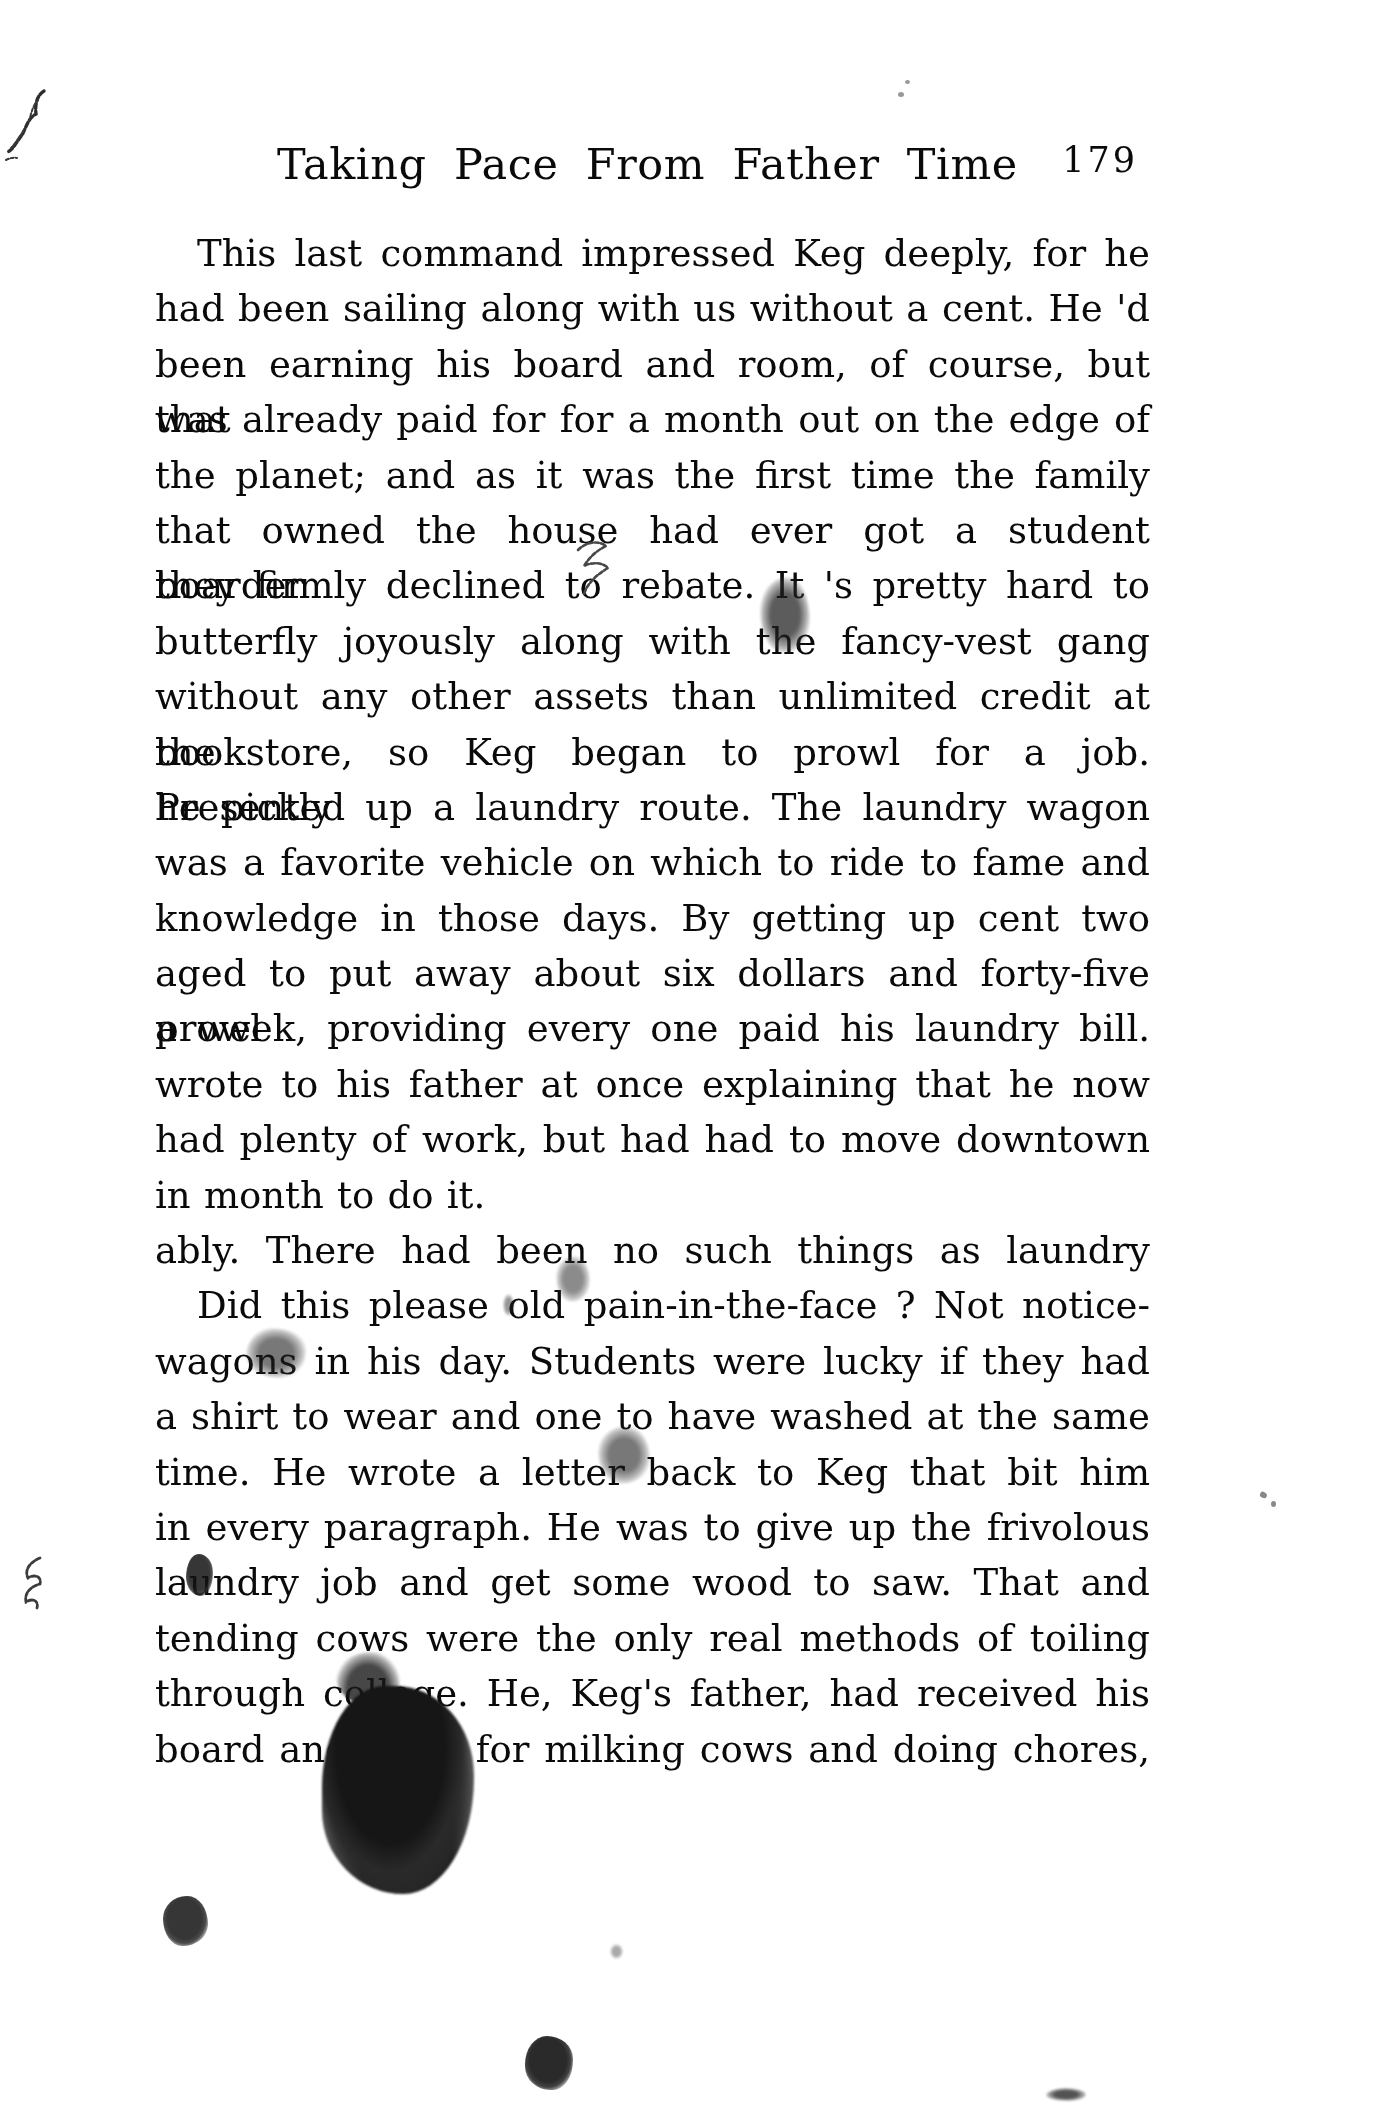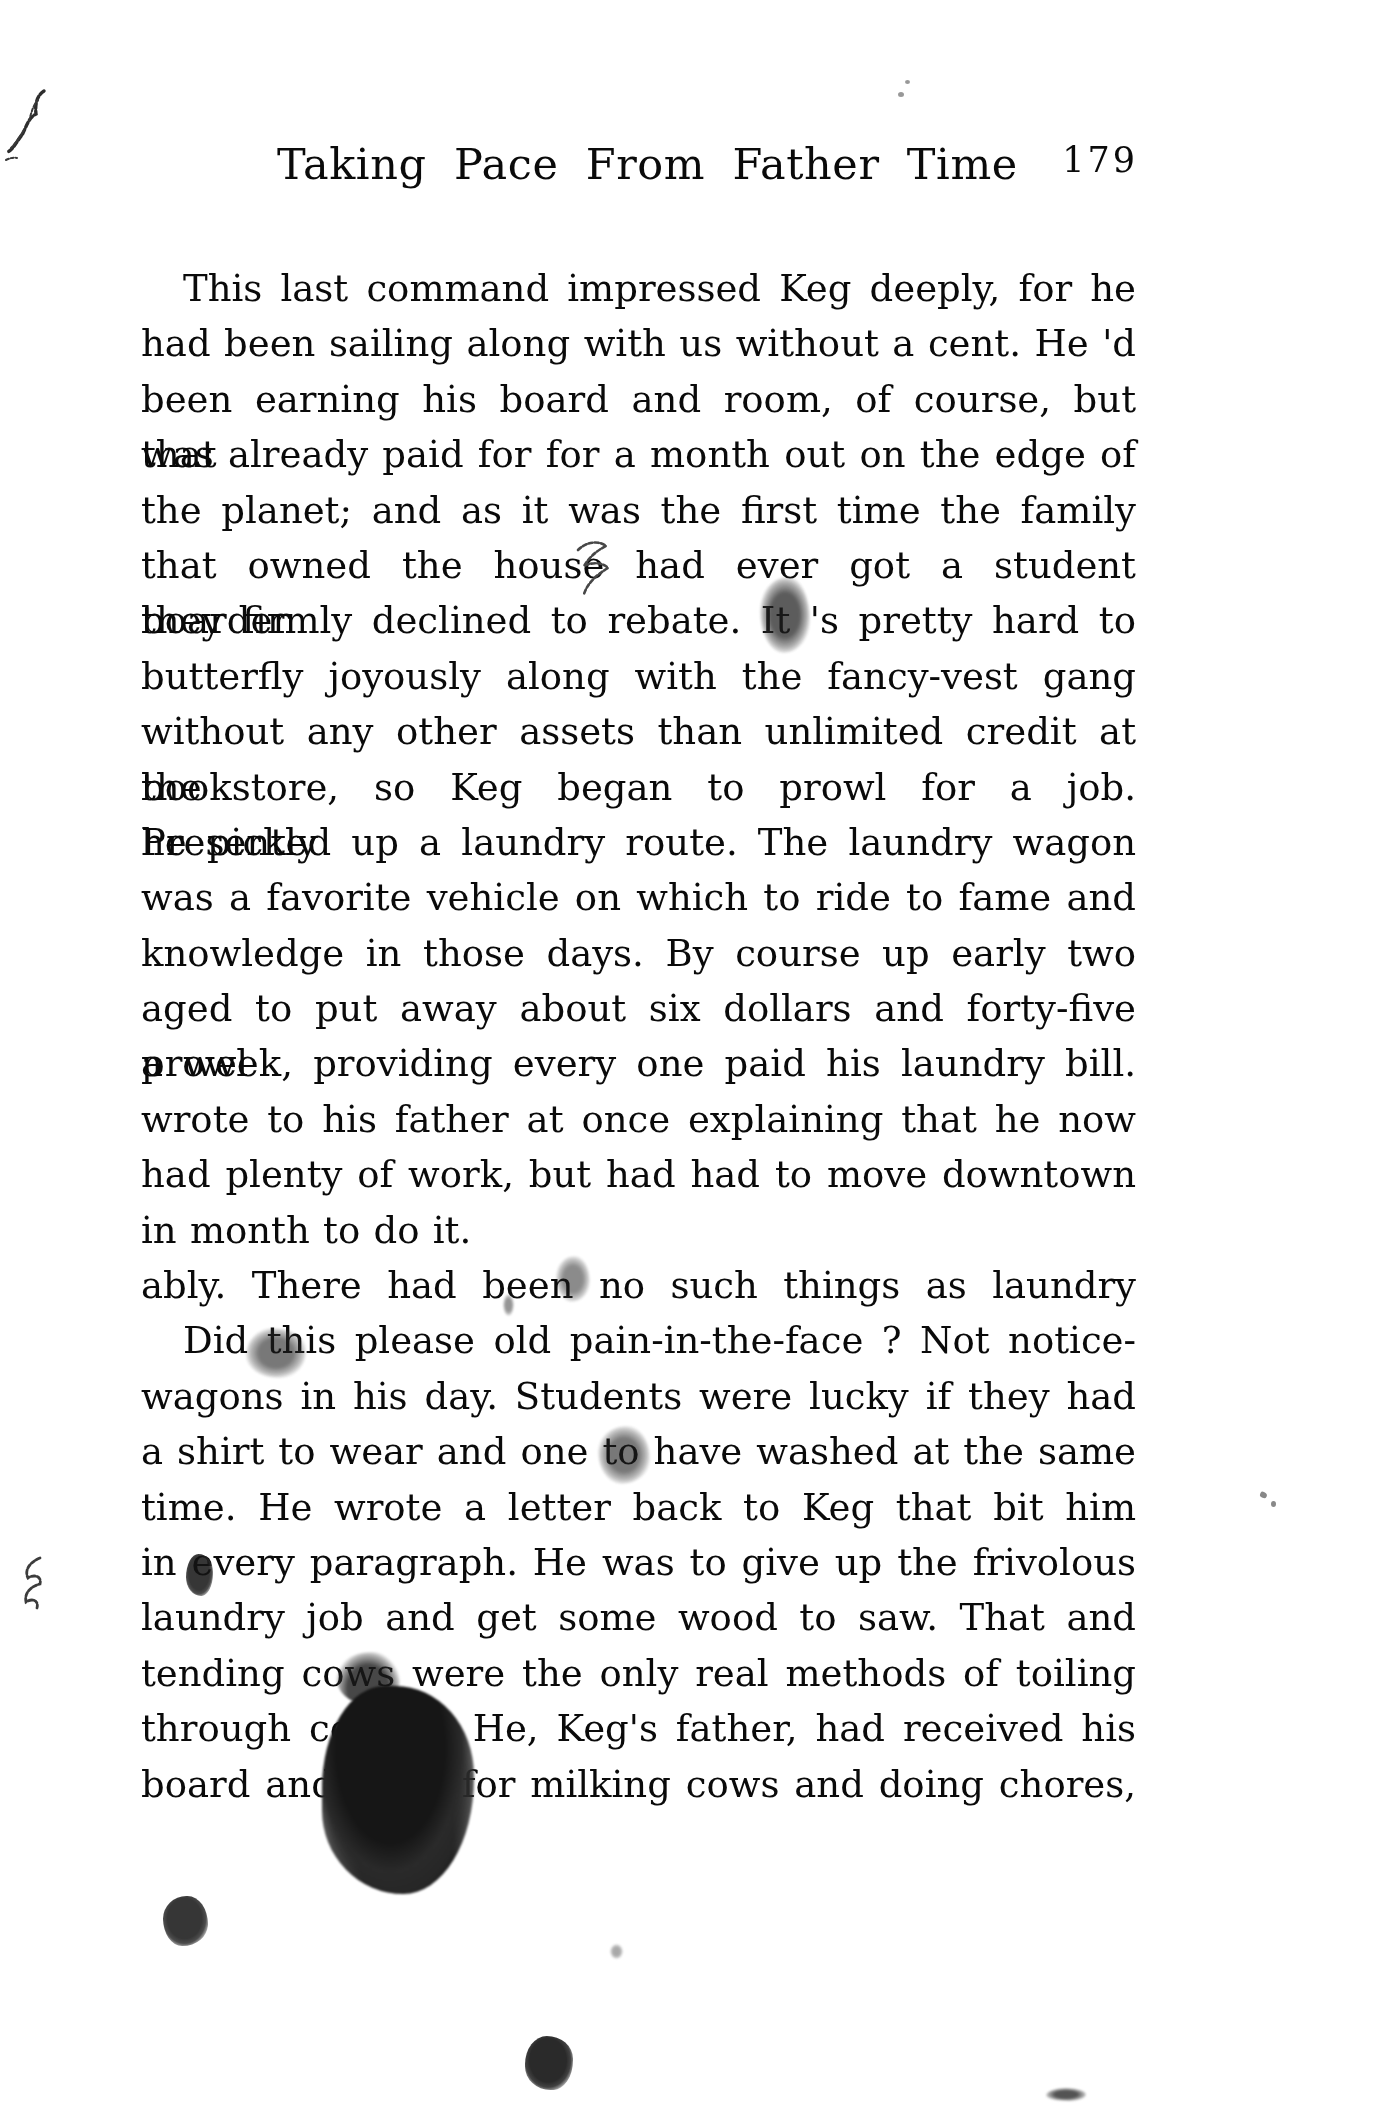--- a/index.html
+++ b/index.html
@@ -7,21 +7,21 @@
     position:relative;width:1377px;height:2121px;background:#ffffff;
     font-family:"DejaVu Serif","Liberation Serif",serif;color:#0a0a0a;
     overflow:hidden;margin:0 auto;
   }
   .header{position:absolute;left:145px;top:138px;width:995px;height:60px;}
   .title{
     position:absolute;left:132px;top:0;font-size:43px;line-height:52px;
     word-spacing:13px;letter-spacing:0.6px;white-space:nowrap;font-weight:500;
   }
   .pagenum{position:absolute;right:2px;top:2px;font-size:35px;letter-spacing:3px;font-weight:500;}
-  .body-text{position:absolute;left:141px;top:226px;width:995px;margin-top:35px;}
+  .body-text{position:absolute;left:155px;top:226px;width:995px;}
   .line{
     font-size:37px;line-height:55.4px;height:55.4px;
     text-align:justify;text-align-last:justify;word-spacing:1.5px;
     overflow:visible;white-space:normal;
   }
   .line.indent{text-indent:42px;}
   .line.flush{text-align:left;text-align-last:left;}
 
   
   .ink{position:absolute;pointer-events:none;}
@@ -83,21 +83,21 @@
     <div class="line">been earning his board and room, of course, but that</div>
     <div class="line">was already paid for for a month out on the edge of</div>
     <div class="line">the planet;  and as it was the first time the family</div>
     <div class="line">that owned the house had ever got a student boarder</div>
     <div class="line">they firmly declined to rebate.  It 's pretty hard to</div>
     <div class="line">butterfly joyously along with the fancy-vest gang</div>
     <div class="line">without any other assets than unlimited credit at the</div>
     <div class="line">bookstore, so Keg began to prowl for a job.  Presently</div>
     <div class="line">he picked up a laundry route.  The laundry wagon</div>
     <div class="line">was a favorite vehicle on which to ride to fame and</div>
-    <div class="line">knowledge in those days.  By course up early two</div>
+    <div class="line">knowledge in those days.  By getting up cent two</div>
     <div class="line">aged to put away about six dollars and forty-five prowl</div>
     <div class="line">a week, providing every one paid his laundry bill.</div>
     <div class="line">wrote to his father at once explaining that he now</div>
     <div class="line">had plenty of work, but had had to move downtown</div>
     <div class="line flush">in month to do it.</div>
     <div class="line">ably.  There had been no such things as laundry</div>
     <div class="line indent">Did this please old pain-in-the-face ?  Not notice-</div>
     <div class="line">wagons in his day.  Students were lucky if they had</div>
     <div class="line">a shirt to wear and one to have washed at the same</div>
     <div class="line">time.  He wrote a letter back to Keg that bit him</div>

